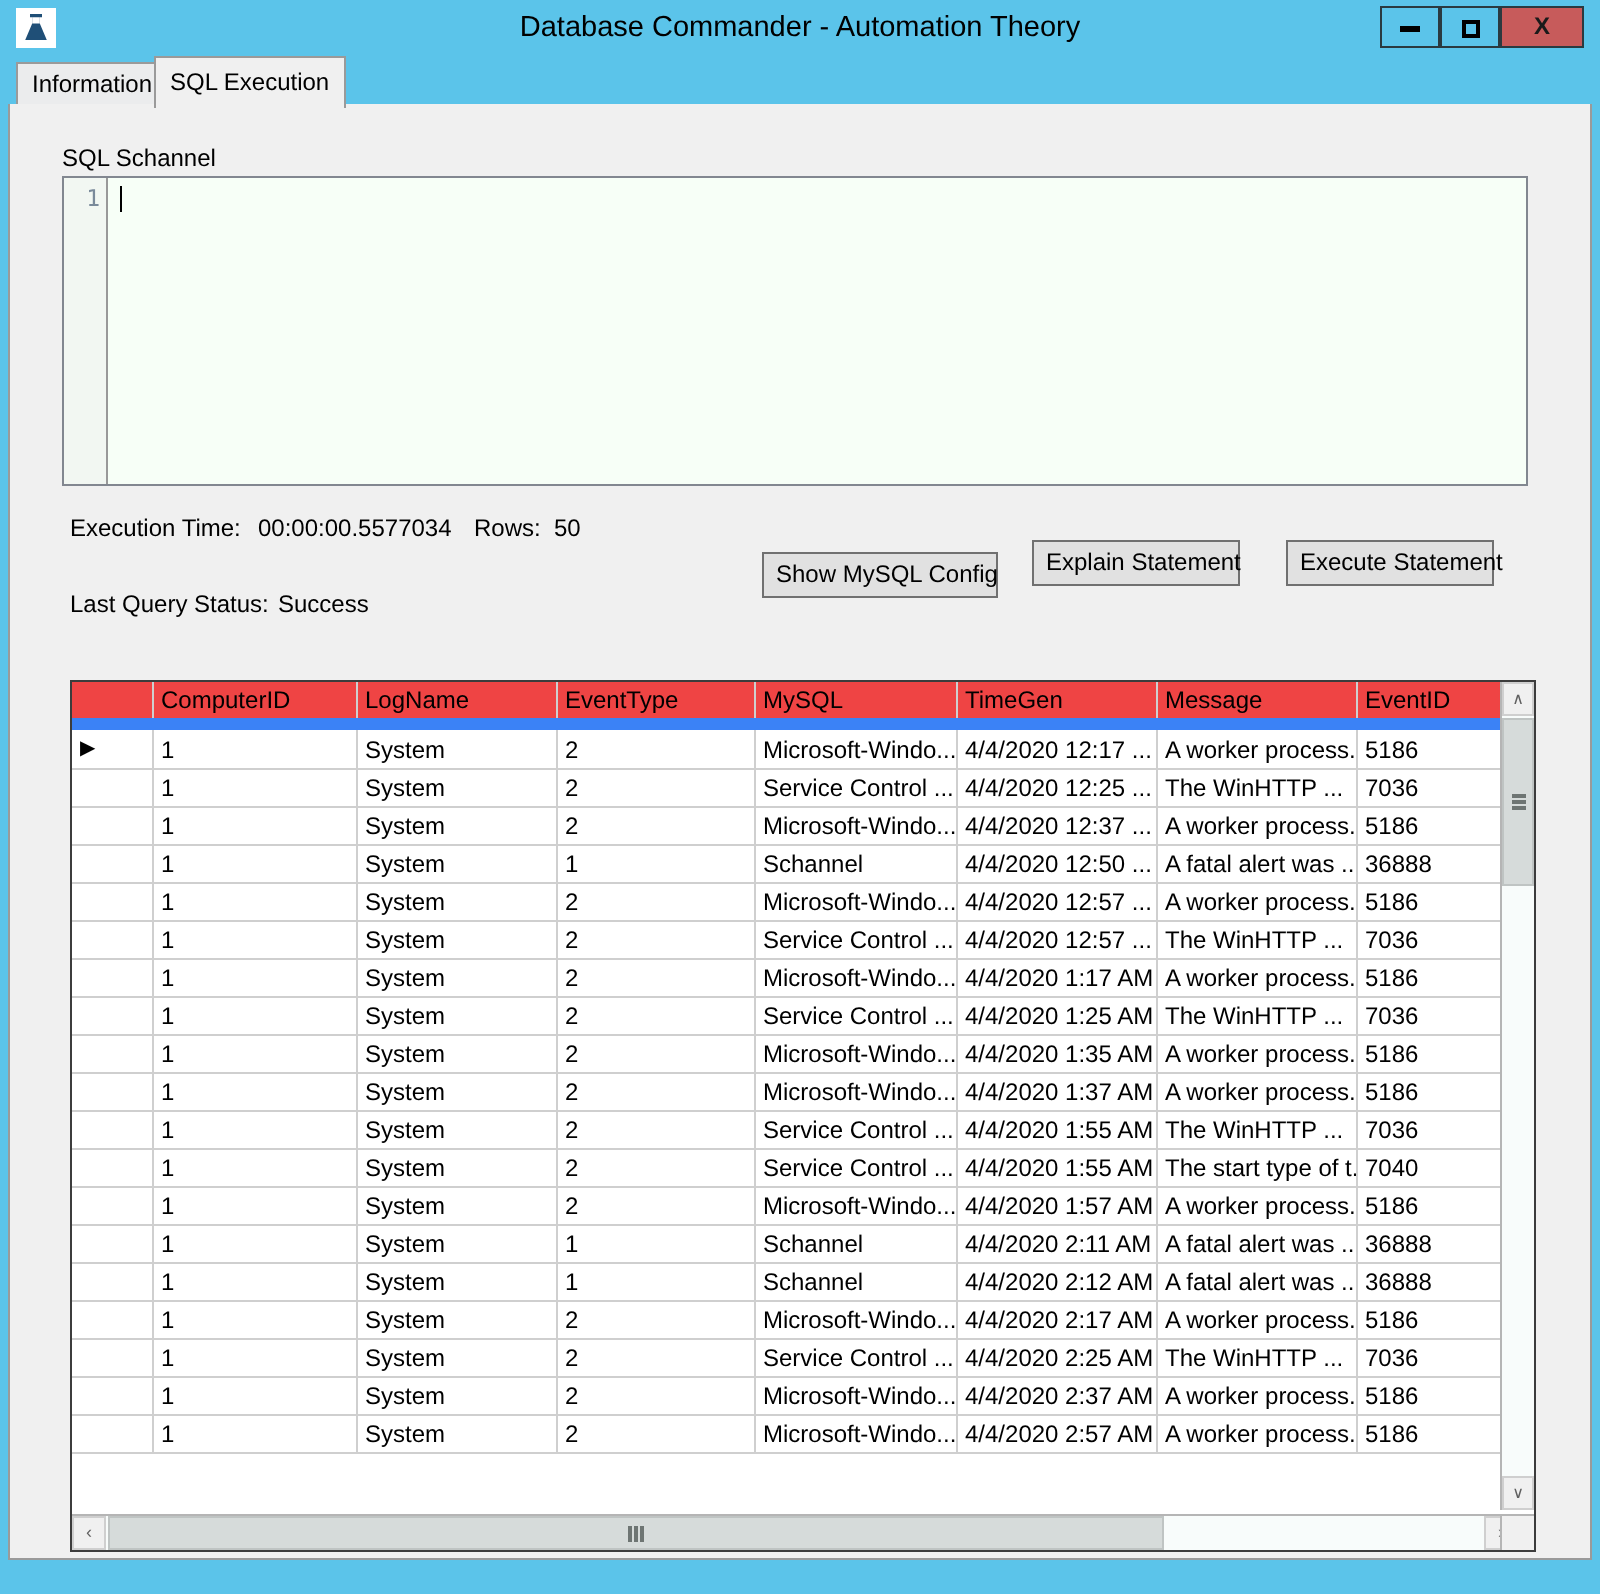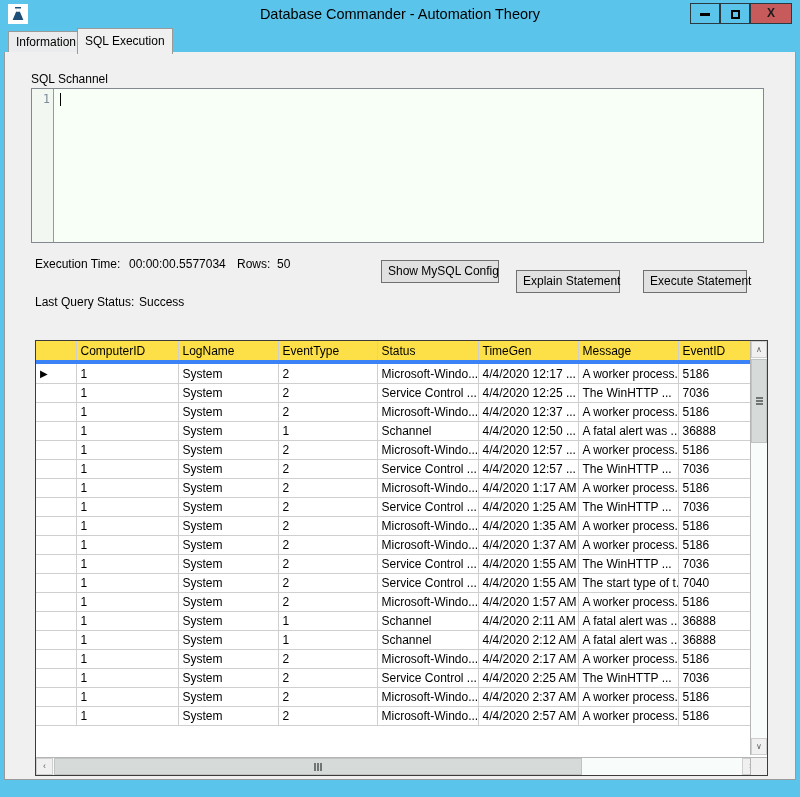--- a/index.html
+++ b/index.html
@@ -194,21 +194,21 @@
     border: 1px solid #707070;
     font-family: "Liberation Sans", sans-serif;
     font-size: 12px;
     line-height: 21px;
     text-align: center;
     color: #000;
     white-space: nowrap;
     padding: 0 6px;
     cursor: default;
   }
-  #btn-show-config { left: 376px; top: 208px; width: 118px; }
+  #btn-show-config { left: 376px; top: 224px; width: 118px; }
   #btn-explain     { left: 511px; top: 218px; width: 104px; }
   #btn-execute     { left: 638px; top: 218px; width: 104px; }
 
   
   #grid {
     position: absolute;
     left: 30px; top: 288px;
     width: 733px; height: 436px;
     background: #ffffff;
     border: 1px solid #3c3c3c;
@@ -234,22 +234,22 @@
     height: 19px;
     text-align: left;
     font-weight: normal;
     overflow: hidden;
     white-space: nowrap;
     box-sizing: border-box;
     background: #ffffff;
     color: #000;
   }
   table.dg thead th {
-    background: #fde047;
-    border-bottom: 4px solid #3b82f6;
+    background: #ef4444;
+    border-bottom: 6px solid #3b82f6;
     height: 21px;
   }
   th.rowhdr, td.rowhdr {
     background: #f3f3f3;
     border-right: 1px solid #a8a8a8;
     text-align: center;
     padding: 0;
   }
   td.rowhdr .marker {
     font-size: 10px;
@@ -426,21 +426,21 @@
               <col class="c-timegen">
             <col class="c-message">
               <col class="c-eventid">
           </colgroup>
           <thead>
             <tr>
               <th class="rowhdr"></th>
               <th>ComputerID</th>
               <th>LogName</th>
               <th>EventType</th>
-              <th>Status</th>
+              <th>MySQL</th>
               <th>TimeGen</th>
               <th>Message</th>
               <th>EventID</th>
             </tr>
           </thead>
           <tbody id="grid-body">
               <tr>
                 <td class="rowhdr"><span class="marker">▶</span></td>
                 <td class="sel">1</td>
                 <td>System</td>

